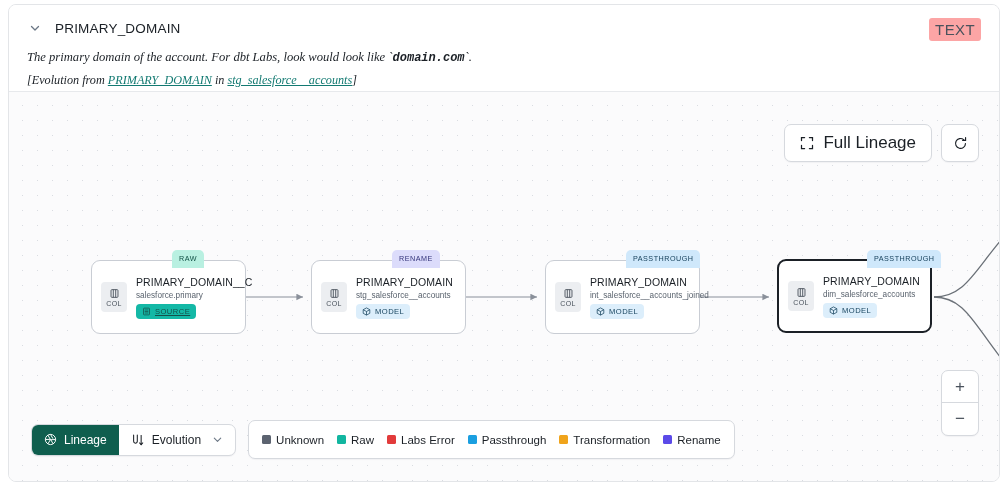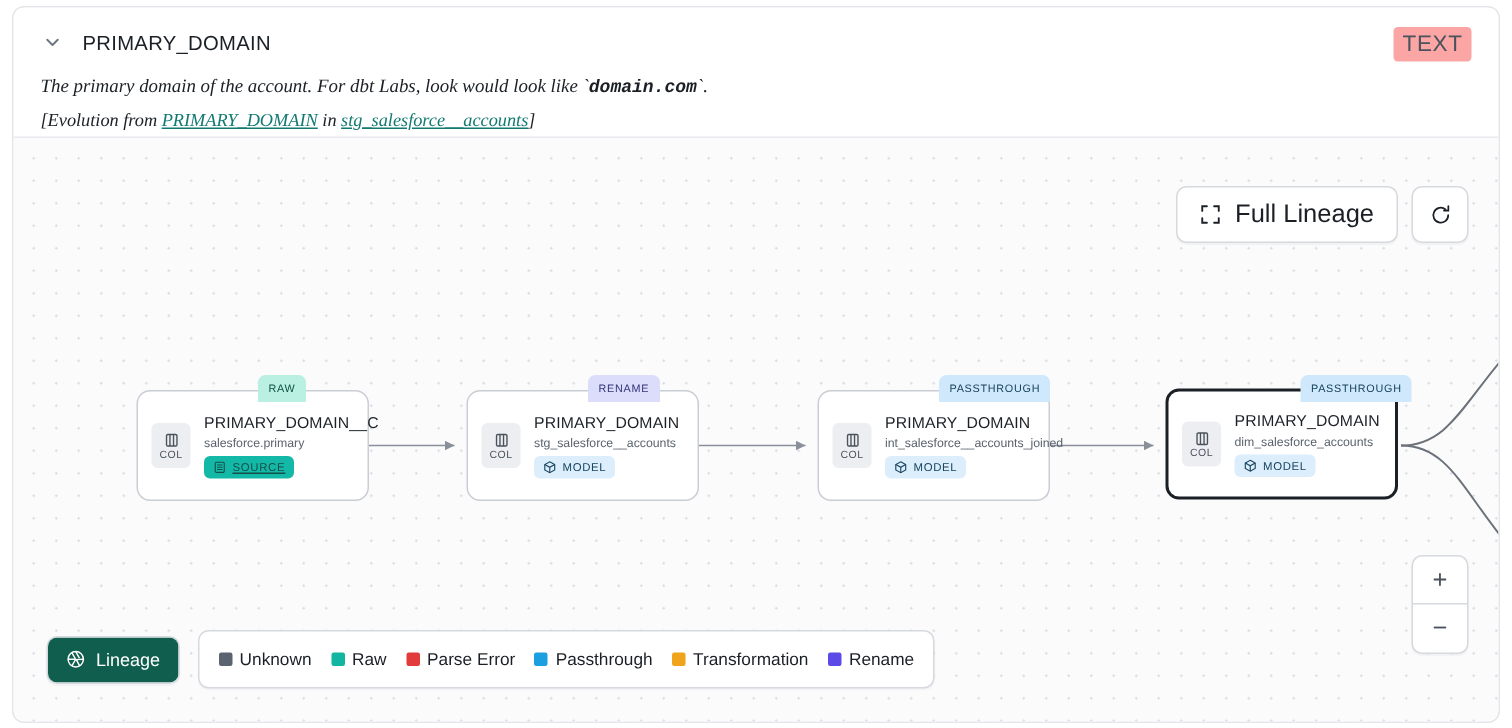--- a/index.html
+++ b/index.html
@@ -328,34 +328,49 @@
       <div class="seg-group">
         <div class="seg active">
           <span>
             <svg width="13" height="13" viewBox="0 0 16 16" fill="none" stroke="currentColor" stroke-width="1.2">
               <circle cx="8" cy="8" r="6.3"></circle>
               <path d="M8 1.7 L11 7 M14.3 8 L8.2 8.3 M11.2 13.4 L8.3 8.1 M4.8 13.4 L8 8 M1.7 8 L8 7.8 M4.8 2.6 L7.9 8"></path>
             </svg>
           </span>
           <span>Lineage</span>
         </div>
+        <div class="seg">
+          <span>
+            <svg width="14" height="14" viewBox="0 0 16 16" fill="none" stroke="#1b2026" stroke-width="1.2" stroke-linecap="round">
+              <path d="M3 2.3v7.2a2.1 2.1 0 0 0 4.2 0V2.3"></path>
+              <path d="M11.6 2.8v10.4"></path>
+              <path d="M9.8 11.4l1.8 1.9 1.8-1.9"></path>
+            </svg>
+          </span>
+          <span>Evolution</span>
+          <span class="chev">
+            <svg width="11" height="11" viewBox="0 0 12 12" fill="none" stroke="currentColor" stroke-width="1.2">
+              <path d="M2.5 4.5 L6 8 L9.5 4.5" stroke-linecap="round" stroke-linejoin="round"></path>
+            </svg>
+          </span>
+        </div>
       </div>
 
       <div class="legend" id="legend">
           <div class="legend-item">
             <span class="swatch" style="background:#5c6370"></span>
             <span>Unknown</span>
           </div>
           <div class="legend-item">
             <span class="swatch" style="background:#12b6a0"></span>
             <span>Raw</span>
           </div>
           <div class="legend-item">
             <span class="swatch" style="background:#e23b3b"></span>
-            <span>Parse Error</span>
+            <span>Labs Error</span>
           </div>
           <div class="legend-item">
             <span class="swatch" style="background:#1b9fe0"></span>
             <span>Passthrough</span>
           </div>
           <div class="legend-item">
             <span class="swatch" style="background:#f0a41b"></span>
             <span>Transformation</span>
           </div>
           <div class="legend-item">

